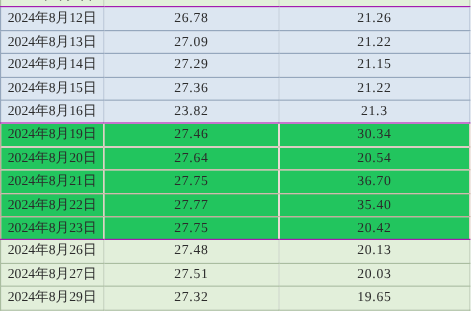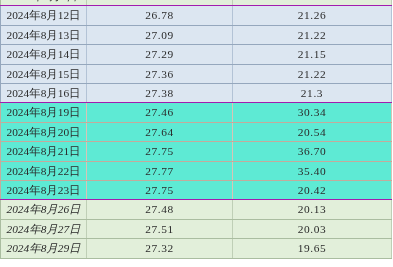--- a/index.html
+++ b/index.html
@@ -60,26 +60,26 @@
     border-left: 1px solid #9aa9bd;
     letter-spacing: 0px;
   }
   table.data-grid td.cell-num {
     text-align: center;
     letter-spacing: 0.6px;
   }
 
   
   tr.band-blue   td { background: #dce6f1; border-right-color: #b3c3d6; border-bottom-color: #95a7bd; }
-  tr.band-orange td { background: #5eead4; border-right-color: #d9c4b6; border-bottom-color: #c4ab9c; }
+  tr.band-orange td { background: #22c55e; border-right-color: #d9c4b6; border-bottom-color: #c4ab9c; }
   tr.band-green  td { background: #e2efda; border-right-color: #bfcfb6; border-bottom-color: #aabda0; }
 
   tr.band-blue   td.cell-date { border-left-color: #95a7bd; margin-left: 28px; }
   tr.band-orange td.cell-date { border-left-color: #c4ab9c; }
-  tr.band-green  td.cell-date { border-left-color: #aabda0; font-style: italic; }
+  tr.band-green  td.cell-date { border-left-color: #aabda0; }
 
   
   tr.band-end td { border-bottom: 1px solid #a21caf; }
 </style>
 </head>
 <body>
 
 <div id="sheet-viewport">
   <div id="sheet-scroller">
     <table class="data-grid">
@@ -109,21 +109,21 @@
             <td class="cell-num">27.29</td>
             <td class="cell-num">21.15</td>
           </tr>
           <tr class="band-blue">
             <td class="cell-date">2024年8月15日</td>
             <td class="cell-num">27.36</td>
             <td class="cell-num">21.22</td>
           </tr>
           <tr class="band-blue band-end">
             <td class="cell-date">2024年8月16日</td>
-            <td class="cell-num">27.38</td>
+            <td class="cell-num">23.82</td>
             <td class="cell-num">21.3</td>
           </tr>
           <tr class="band-orange">
             <td class="cell-date">2024年8月19日</td>
             <td class="cell-num">27.46</td>
             <td class="cell-num">30.34</td>
           </tr>
           <tr class="band-orange">
             <td class="cell-date">2024年8月20日</td>
             <td class="cell-num">27.64</td>

